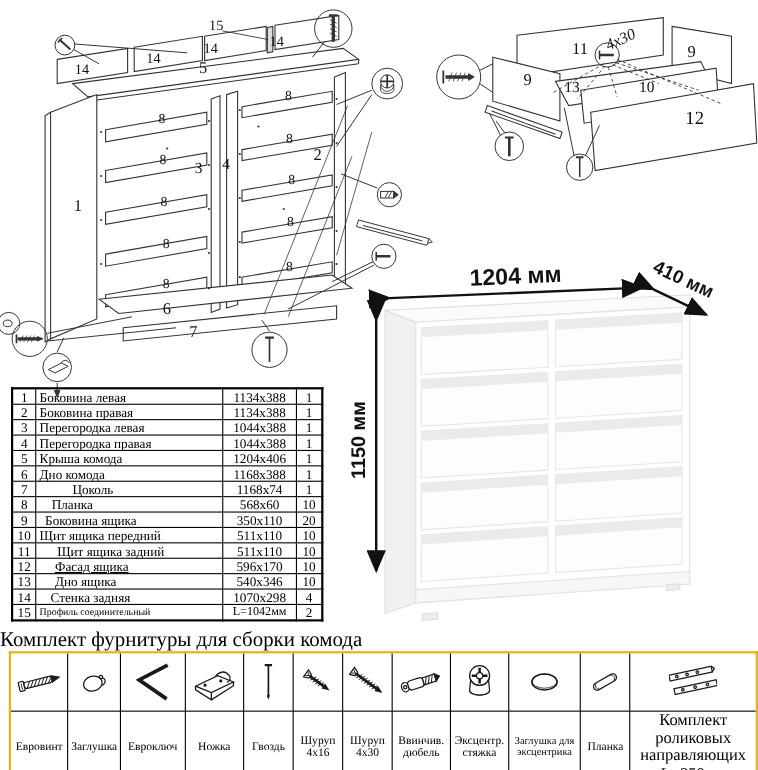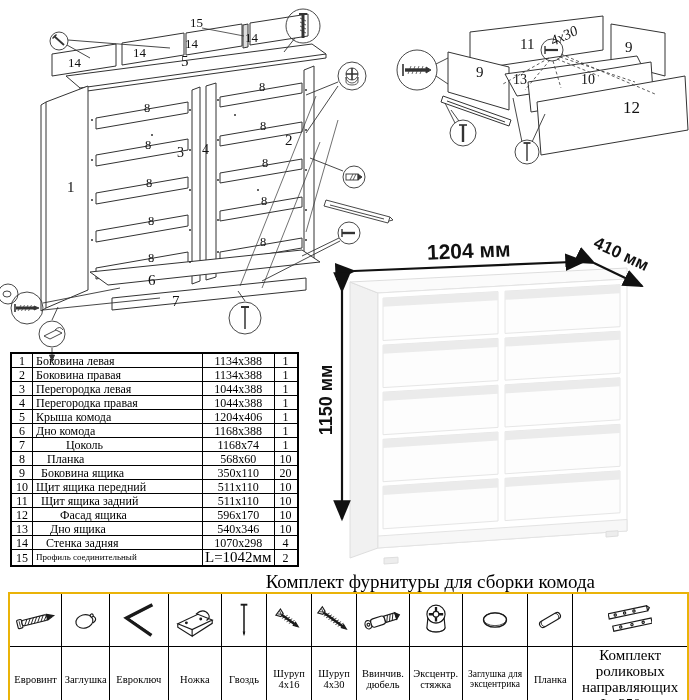--- a/index.html
+++ b/index.html
@@ -10,21 +10,21 @@
   .dim{font-family:"Liberation Sans",sans-serif;font-weight:bold;fill:#111;}
   .it{font-style:italic;}
   
   #parts{position:absolute;left:10px;top:352px;border-collapse:collapse;border:2px solid #000;}
   #parts td{border:1px solid #000;height:13px;font-size:12px;line-height:1;padding:0 2px;white-space:nowrap;}
   #parts td.c-num{width:16px;text-align:center;}
   #parts td.c-name{width:134px;}
   #parts td.c-size{width:62px;text-align:center;}
   #parts td.c-qty{width:18px;text-align:center;}
   
-  #hw-title{position:absolute;left:0;top:571px;width:595px;text-align:right;font-size:19px;}
+  #hw-title{position:absolute;left:0;top:571px;width:595px;text-align:left;font-size:19px;}
   #hw{position:absolute;left:8px;top:592px;border-collapse:collapse;border:2px solid #eab308;table-layout:fixed;}
   #hw td{border:1px solid #000;text-align:center;vertical-align:middle;padding:0;overflow:hidden;}
   #hw td.hw-icon-cell{height:52px;}
   #hw td.hw-label-cell{height:29px;font-size:10.5px;line-height:1.08;padding:0 1px;}
   #hw td.hw-qty-cell{height:19px;font-size:11px;}
   #hw svg{display:block;margin:0 auto;}
 </style>
 </head>
 <body>
 
@@ -371,46 +371,46 @@
           <td class="c-qty">20</td>
         </tr>
         <tr>
           <td class="c-num">10</td>
           <td class="c-name" style="padding-left: 3px;">Щит ящика передний</td>
           <td class="c-size">511x110</td>
           <td class="c-qty">10</td>
         </tr>
         <tr>
           <td class="c-num">11</td>
-          <td class="c-name" style="padding-left: 8px;">Щит ящика задний</td>
+          <td class="c-name" style="padding-left: 19px;">Щит ящика задний</td>
           <td class="c-size">511x110</td>
           <td class="c-qty">10</td>
         </tr>
         <tr>
           <td class="c-num">12</td>
-          <td class="c-name" style="padding-left: 27px;">Фасад ящика</td>
+          <td class="c-name" style="padding-left: 17px; text-decoration: underline;">Фасад ящика</td>
           <td class="c-size">596x170</td>
           <td class="c-qty">10</td>
         </tr>
         <tr>
           <td class="c-num">13</td>
           <td class="c-name" style="padding-left: 17px;">Дно ящика</td>
           <td class="c-size">540x346</td>
           <td class="c-qty">10</td>
         </tr>
         <tr>
           <td class="c-num">14</td>
           <td class="c-name" style="padding-left: 13px; margin-left: 24px;">Стенка задняя</td>
           <td class="c-size">1070x298</td>
           <td class="c-qty">4</td>
         </tr>
         <tr>
           <td class="c-num">15</td>
           <td class="c-name" style="padding-left: 3px; font-size: 9px;">Профиль соединительный</td>
-          <td class="c-size" style="font-size: 15px; margin-top: 28px;">L=1042мм</td>
+          <td class="c-size" style="font-size: 11px; margin-top: 28px;">L=1042мм</td>
           <td class="c-qty">2</td>
         </tr>
       </tbody>
   </table>
 
   <div id="hw-title">Комплект фурнитуры для сборки комода</div>
   <table id="hw">
     <tbody>
       <tr>
           <td class="hw-icon-cell" style="width: 54px;">

